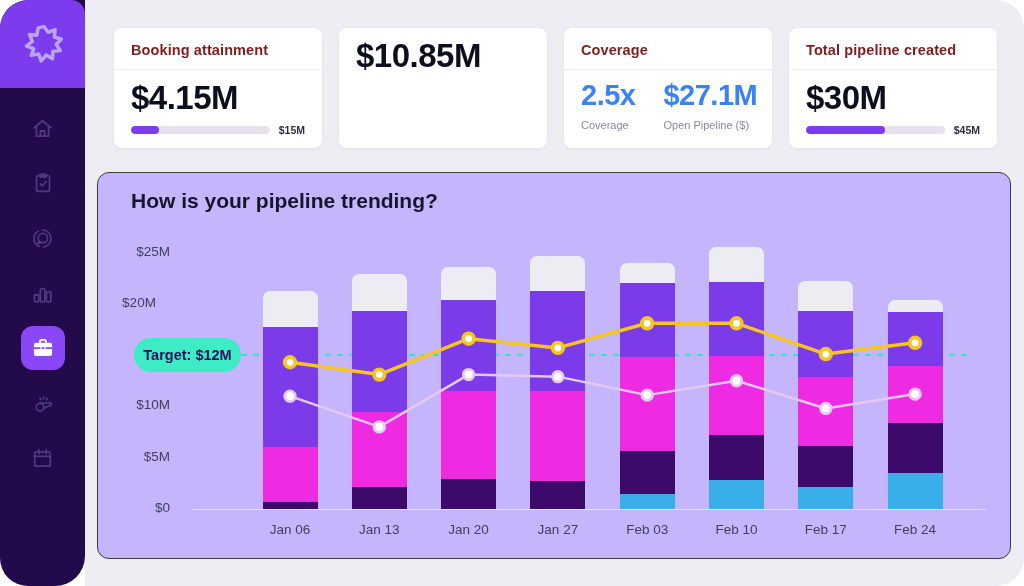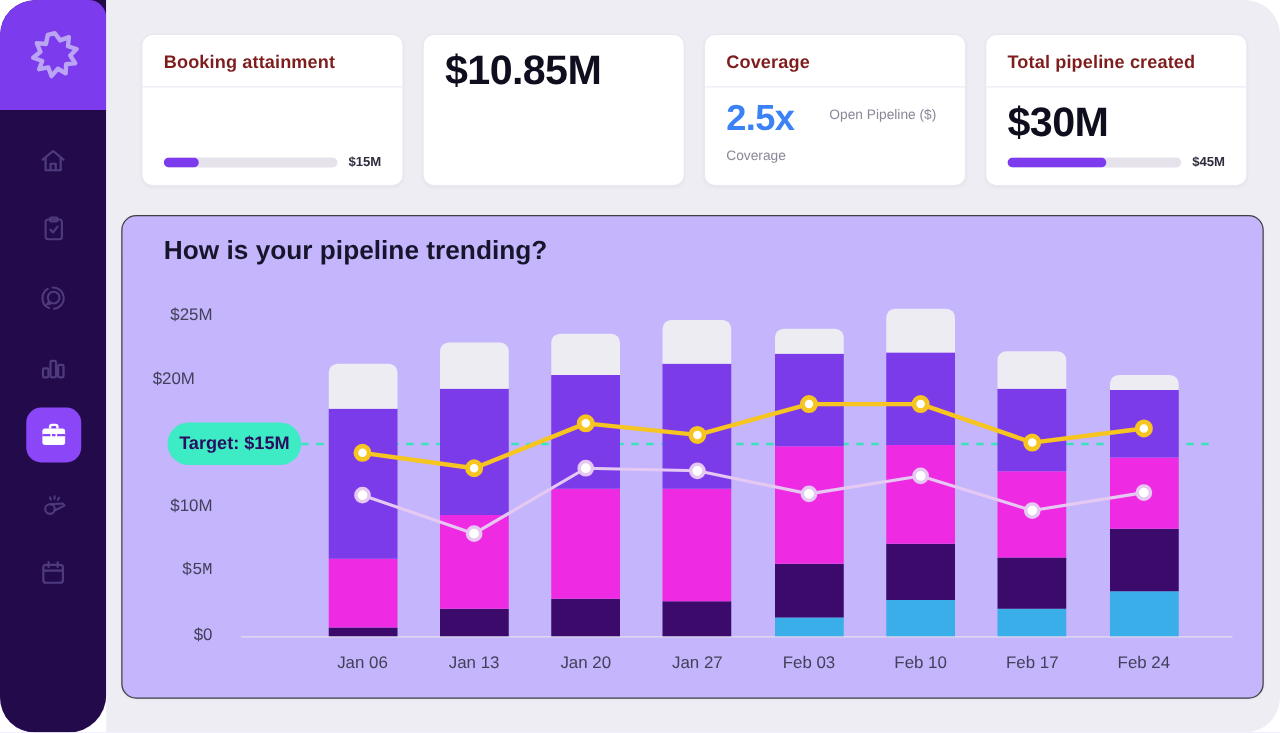--- a/index.html
+++ b/index.html
@@ -122,20 +122,21 @@
 
   <main class="content">
 
     <div class="cards-row">
 
       <div class="card">
         <div class="card-head">
           <span class="card-title">Booking attainment</span>
         </div>
         <div class="card-body">
+          <div class="card-value">$4.15M</div>
           <div class="progress-row">
             <div class="progress-track">
               <div class="progress-fill" style="width: 20%;"></div>
             </div>
             <span class="progress-label">$15M</span>
           </div>
         </div>
       </div>
 
       <div class="card">
@@ -148,20 +149,21 @@
         <div class="card-head">
           <span class="card-title">Coverage</span>
         </div>
         <div class="card-body">
           <div class="metrics-row">
             <div>
               <div class="metric-value">2.5x</div>
               <div class="metric-label">Coverage</div>
             </div>
             <div>
+              <div class="metric-value">$27.1M</div>
               <div class="metric-label">Open Pipeline ($)</div>
             </div>
           </div>
         </div>
       </div>
 
       <div class="card">
         <div class="card-head">
           <span class="card-title">Total pipeline created</span>
         </div>
@@ -177,27 +179,27 @@
       </div>
 
     </div>
 
     <section class="chart-card">
       <h2 class="chart-title">How is your pipeline trending?</h2>
       <div id="plot">
           <div class="ytick" style="top: 70.5px;">$25M</div>
           <div class="ytick" style="top: 121.8px; text-align: center;">$20M</div>
           <div class="ytick" style="top: 224.4px;">$10M</div>
-          <div class="ytick" style="top: 275.7px; font-family: Liberation Mono, monospace;">$5M</div>
+          <div class="ytick" style="top: 275.7px;">$5M</div>
           <div class="ytick" style="top: 327px;">$0</div>
           <svg class="layer" width="912" height="385">
             <line x1="143" x2="873" y1="182.1" y2="182.1" stroke="#38e3bd" stroke-width="2" stroke-dasharray="6 6"></line>
           </svg>
           <div class="axis-line" style="left: 95px; width: 793px; top: 336px;"></div>
-          <div class="target-pill" style="left: 36px; width: 107px; height: 34px; top: 165.1px; background: rgb(61, 235, 197);">Target: $15M</div>
+          <div class="target-pill" style="left: 36px; width: 107px; height: 34px; top: 165.1px; background: rgb(61, 235, 197);">Target: $12M</div>
           <div class="bar-seg" style="left: 164.5px; width: 55px; top: 328.818px; height: 7.182px; background: rgb(59, 10, 107);"></div>
           <div class="bar-seg" style="left: 164.5px; width: 55px; top: 274.44px; height: 54.378px; background: rgb(238, 43, 226);"></div>
           <div class="bar-seg" style="left: 164.5px; width: 55px; top: 154.398px; height: 120.042px; background: rgb(123, 59, 232);"></div>
           <div class="bar-seg" style="left: 164.5px; width: 55px; top: 118.488px; height: 35.91px; background: rgb(237, 236, 242); border-radius: 7px 7px 0px 0px;"></div>
           <div class="bar-seg" style="left: 253.8px; width: 55px; top: 314.454px; height: 21.546px; background: rgb(59, 10, 107);"></div>
           <div class="bar-seg" style="left: 253.8px; width: 55px; top: 238.53px; height: 75.924px; background: rgb(238, 43, 226);"></div>
           <div class="bar-seg" style="left: 253.8px; width: 55px; top: 137.982px; height: 100.548px; background: rgb(123, 59, 232);"></div>
           <div class="bar-seg" style="left: 253.8px; width: 55px; top: 101.046px; height: 36.936px; background: rgb(237, 236, 242); border-radius: 7px 7px 0px 0px;"></div>
           <div class="bar-seg" style="left: 343.1px; width: 55px; top: 306.246px; height: 29.754px; background: rgb(59, 10, 107);"></div>
           <div class="bar-seg" style="left: 343.1px; width: 55px; top: 218.01px; height: 88.236px; background: rgb(238, 43, 226);"></div>

